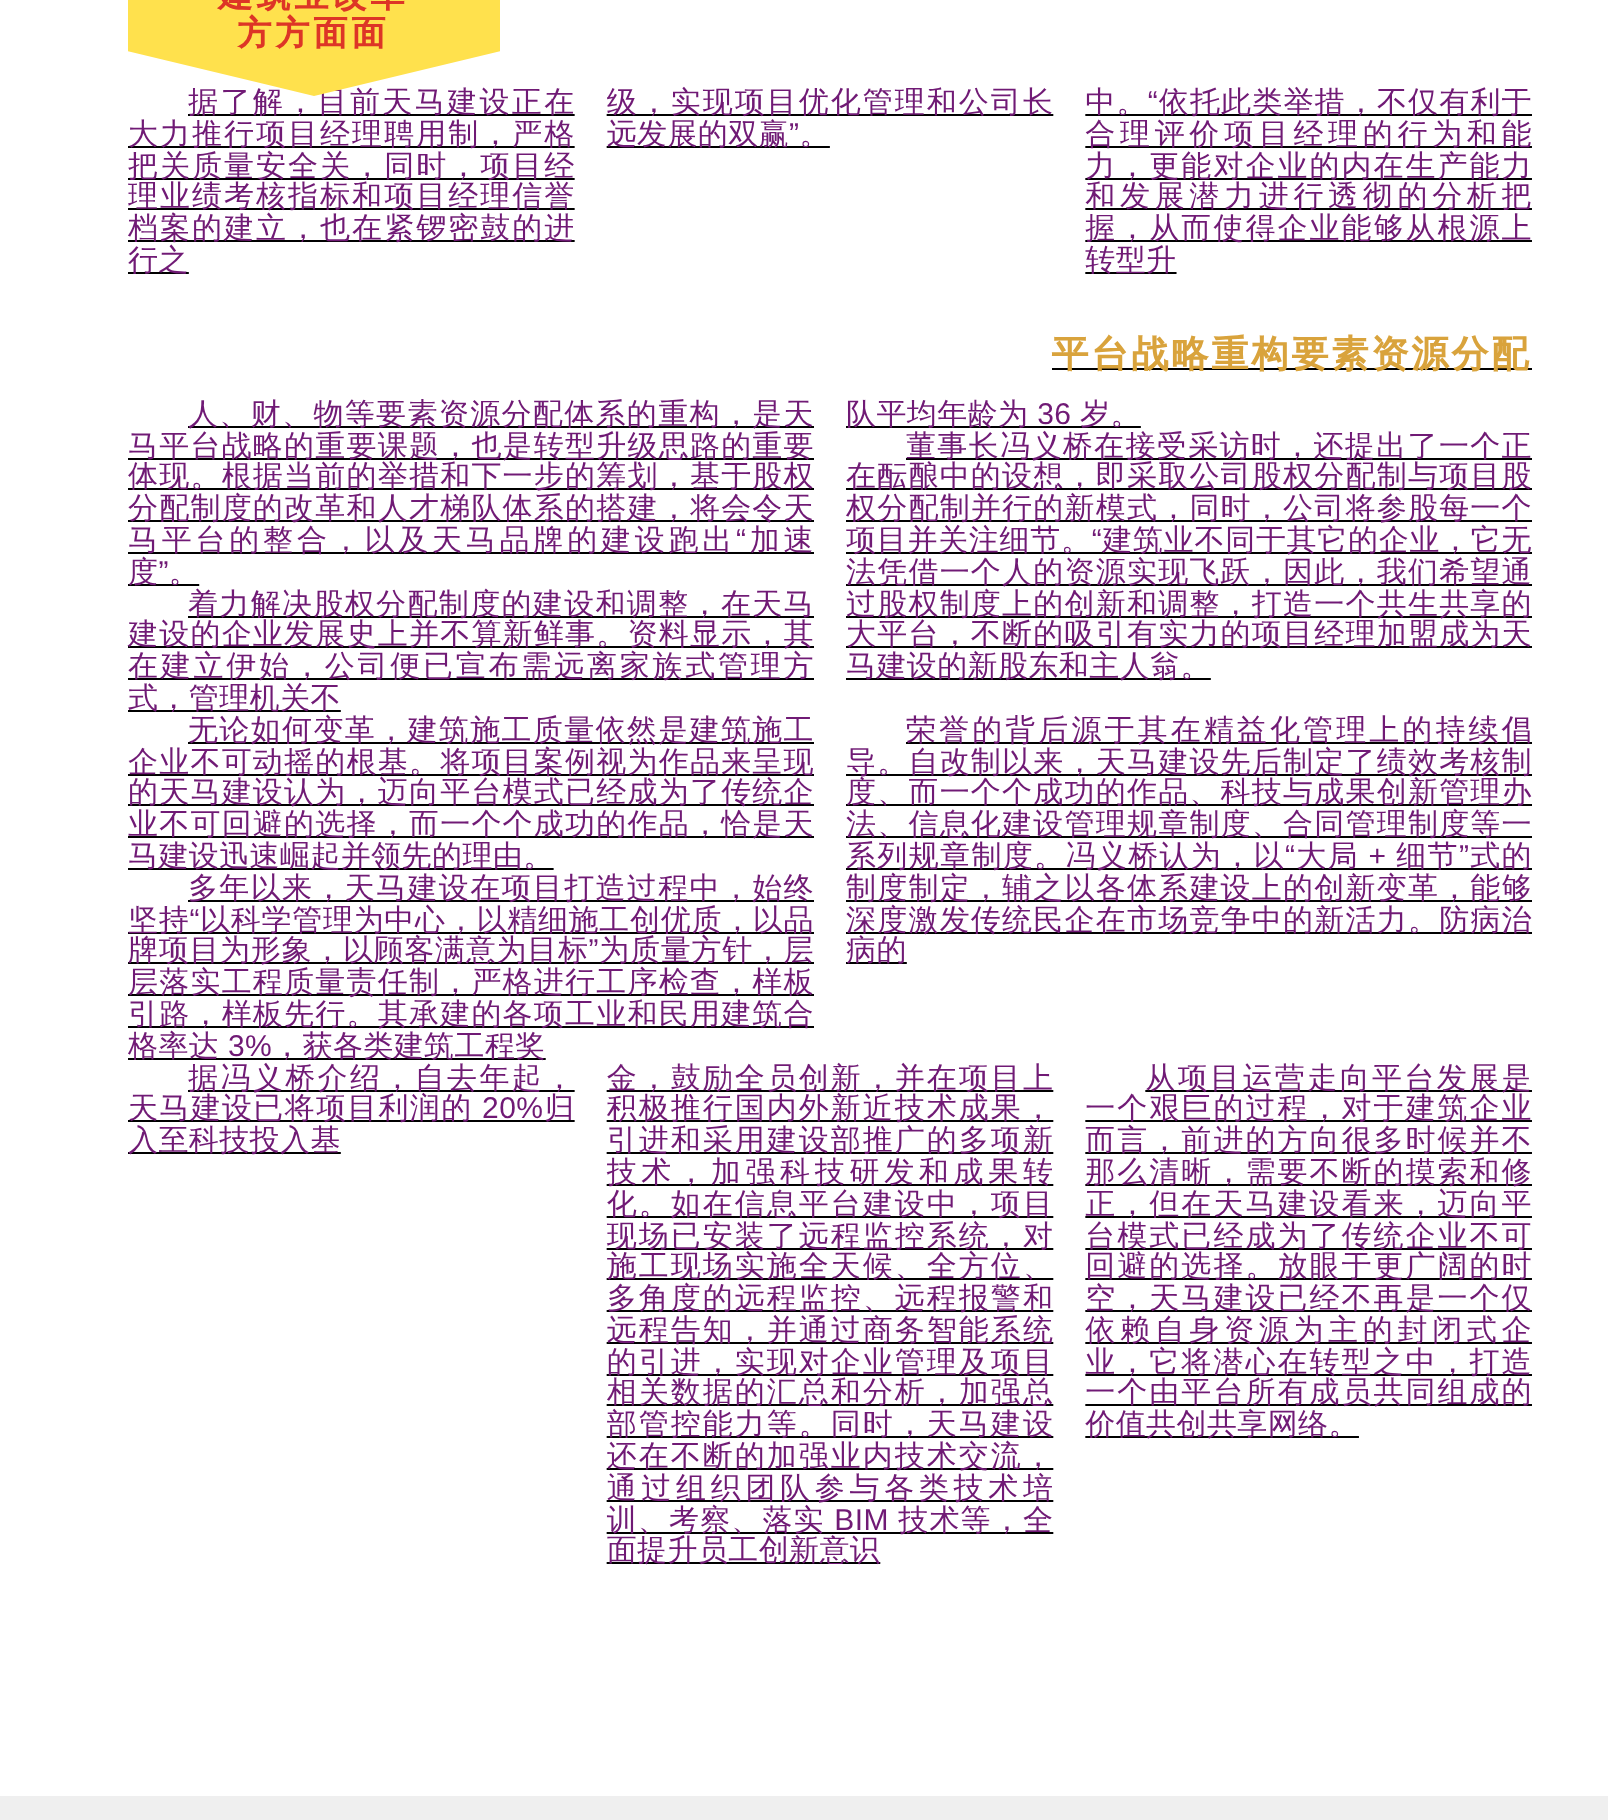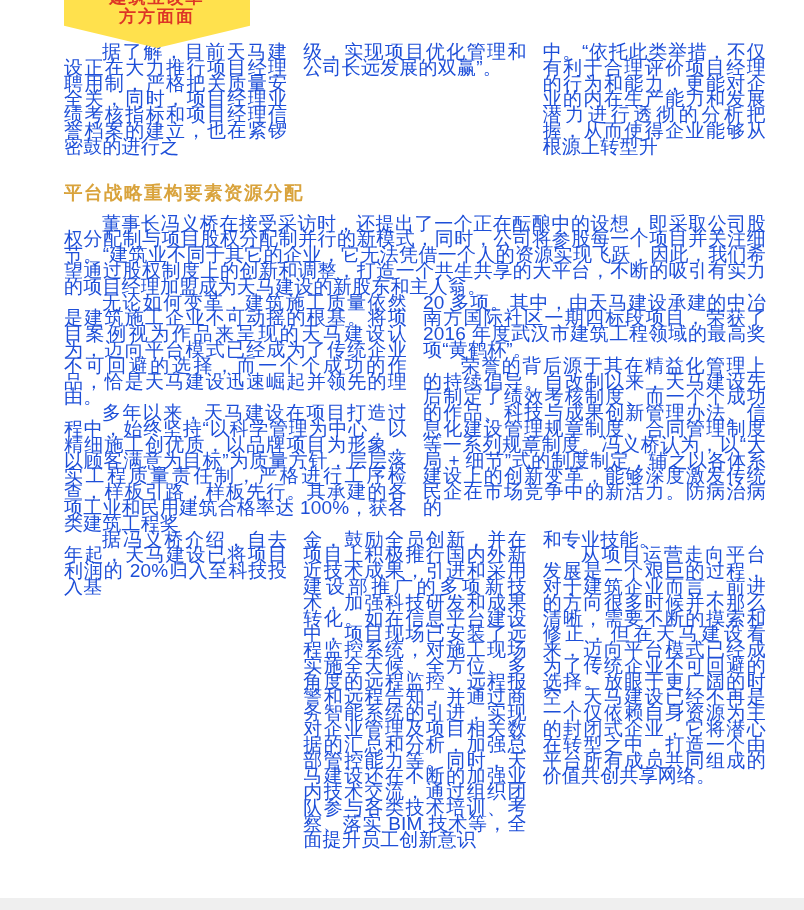--- a/index.html
+++ b/index.html
@@ -4,20 +4,21 @@
 <style>
   html,body{margin:0;padding:0;}
   body{
     width:804px;height:910px;overflow:hidden;
     background:#f4f4f4;
     font-family:"Liberation Sans","DejaVu Sans",sans-serif;
   }
   .page{
     position:relative;width:804px;height:910px;overflow:hidden;
     background:#ffffff;
+    text-decoration:underline;
   }
   
   .badge{
     position:absolute;left:64px;top:-14px;width:186px;height:62px;
     background:var(--badge-bg,#FFE14D);
     clip-path:polygon(0 0,100% 0,100% 64%,50% 100%,0 64%);
     text-align:center;
     padding-top:2px;box-sizing:border-box;
     z-index:2;
   }
@@ -29,27 +30,28 @@
     position:relative;
     padding:44px 38px 0 64px;
     box-sizing:border-box;
   }
   .article-section{margin:0;}
   .sec-title{
     margin:27px 0 13px 0;
     font-size:18.5px;line-height:21px;font-weight:bold;
     color:var(--accent,#D9A33C);
     letter-spacing:1.5px;
+    text-align:right;
   }
   .cols{display:flex;gap:16px;}
   .col{flex:1;min-width:0;}
   .para{
     margin:0;
-    font-size:19px;line-height:15.8px;
-    color:#1d4ed8;
+    font-size:15px;line-height:15.8px;
+    color:#701a75;
     text-align:justify;
     letter-spacing:0.2px;
   }
   .para.indent{text-indent:2em;}
   .page-edge{
     position:absolute;left:0;right:0;bottom:0;height:12px;
     background:#efefef;
   }
 </style>
 </head>
@@ -71,45 +73,48 @@
           </div>
           <div class="col">
             <p class="para">中。“依托此类举措，不仅有利于合理评价项目经理的行为和能力，更能对企业的内在生产能力和发展潜力进行透彻的分析把握，从而使得企业能够从根源上转型升</p>
           </div>
         </div>
       </section>
       <section class="article-section">
         <h2 class="sec-title">平台战略重构要素资源分配</h2>
         <div class="cols">
           <div class="col">
+            <p class="para indent">人、财、物等要素资源分配体系的重构，是天马平台战略的重要课题，也是转型升级思路的重要体现。根据当前的举措和下一步的筹划，基于股权分配制度的改革和人才梯队体系的搭建，将会令天马平台的整合，以及天马品牌的建设跑出“加速度”。</p>
+            <p class="para indent">着力解决股权分配制度的建设和调整，在天马建设的企业发展史上并不算新鲜事。资料显示，其在建立伊始，公司便已宣布需远离家族式管理方式，管理机关不</p>
+          </div>
+          <div class="col">
+            <p class="para">队平均年龄为 36 岁。</p>
             <p class="para indent">董事长冯义桥在接受采访时，还提出了一个正在酝酿中的设想，即采取公司股权分配制与项目股权分配制并行的新模式，同时，公司将参股每一个项目并关注细节。“建筑业不同于其它的企业，它无法凭借一个人的资源实现飞跃，因此，我们希望通过股权制度上的创新和调整，打造一个共生共享的大平台，不断的吸引有实力的项目经理加盟成为天马建设的新股东和主人翁。</p>
           </div>
         </div>
       </section>
       <section class="article-section">
         <div class="cols">
           <div class="col">
             <p class="para indent">无论如何变革，建筑施工质量依然是建筑施工企业不可动摇的根基。将项目案例视为作品来呈现的天马建设认为，迈向平台模式已经成为了传统企业不可回避的选择，而一个个成功的作品，恰是天马建设迅速崛起并领先的理由。</p>
-            <p class="para indent">多年以来，天马建设在项目打造过程中，始终坚持“以科学管理为中心，以精细施工创优质，以品牌项目为形象，以顾客满意为目标”为质量方针，层层落实工程质量责任制，严格进行工序检查，样板引路，样板先行。其承建的各项工业和民用建筑合格率达 100%，获各类建筑工程奖</p>
+            <p class="para indent">多年以来，天马建设在项目打造过程中，始终坚持“以科学管理为中心，以精细施工创优质，以品牌项目为形象，以顾客满意为目标”为质量方针，层层落实工程质量责任制，严格进行工序检查，样板引路，样板先行。其承建的各项工业和民用建筑合格率达 3%，获各类建筑工程奖</p>
           </div>
           <div class="col">
-            <p class="para">20 多项。其中，由天马建设承建的中冶南方国际社区一期四标段项目，荣获了 2016 年度武汉市建筑工程领域的最高奖项“黄鹤杯”。</p>
             <p class="para indent">荣誉的背后源于其在精益化管理上的持续倡导。自改制以来，天马建设先后制定了绩效考核制度、而一个个成功的作品、科技与成果创新管理办法、信息化建设管理规章制度、合同管理制度等一系列规章制度。冯义桥认为，以“大局 + 细节”式的制度制定，辅之以各体系建设上的创新变革，能够深度激发传统民企在市场竞争中的新活力。防病治病的</p>
           </div>
         </div>
       </section>
       <section class="article-section">
         <div class="cols">
           <div class="col">
             <p class="para indent">据冯义桥介绍，自去年起，天马建设已将项目利润的 20%归入至科技投入基</p>
           </div>
           <div class="col">
             <p class="para">金，鼓励全员创新，并在项目上积极推行国内外新近技术成果，引进和采用建设部推广的多项新技术，加强科技研发和成果转化。如在信息平台建设中，项目现场已安装了远程监控系统，对施工现场实施全天候、全方位、多角度的远程监控、远程报警和远程告知，并通过商务智能系统的引进，实现对企业管理及项目相关数据的汇总和分析，加强总部管控能力等。同时，天马建设还在不断的加强业内技术交流，通过组织团队参与各类技术培训、考察、落实 BIM 技术等，全面提升员工创新意识</p>
           </div>
           <div class="col">
-            <p class="para">和专业技能。</p>
             <p class="para indent">从项目运营走向平台发展是一个艰巨的过程，对于建筑企业而言，前进的方向很多时候并不那么清晰，需要不断的摸索和修正，但在天马建设看来，迈向平台模式已经成为了传统企业不可回避的选择。放眼于更广阔的时空，天马建设已经不再是一个仅依赖自身资源为主的封闭式企业，它将潜心在转型之中，打造一个由平台所有成员共同组成的价值共创共享网络。</p>
           </div>
         </div>
       </section>
     </div>
   <div class="page-edge"></div>
 </div>
 
 </body></html>

